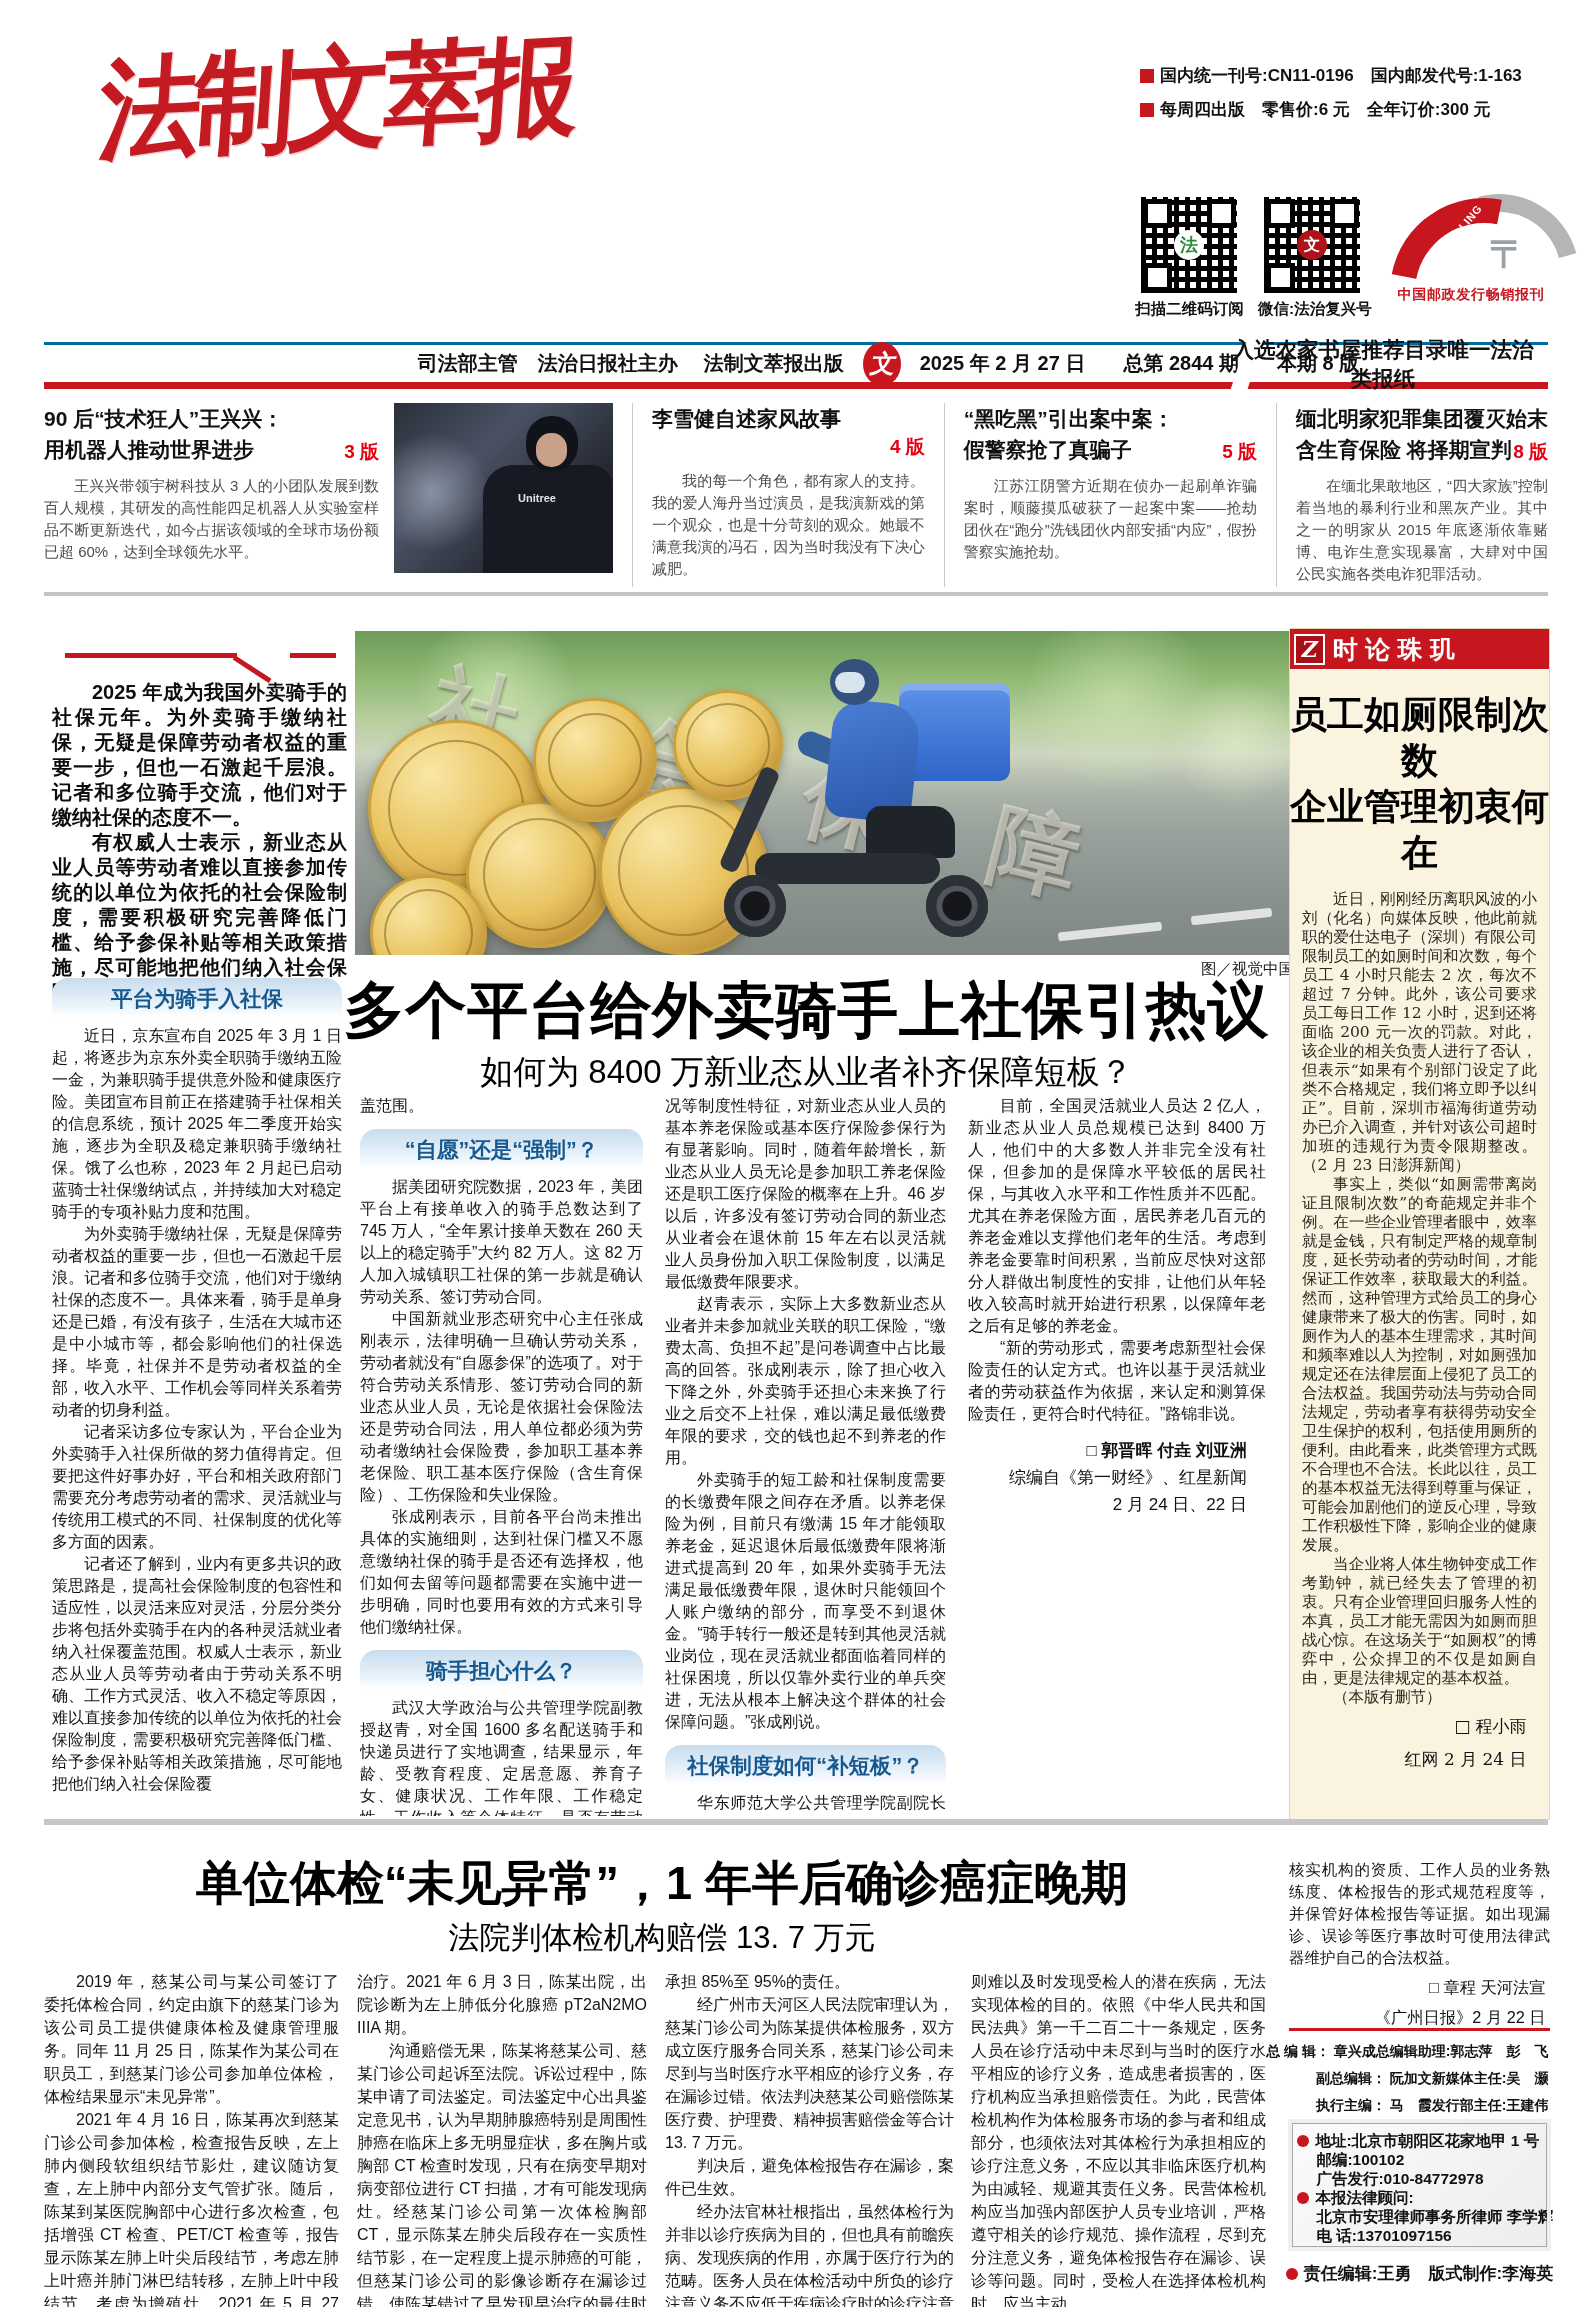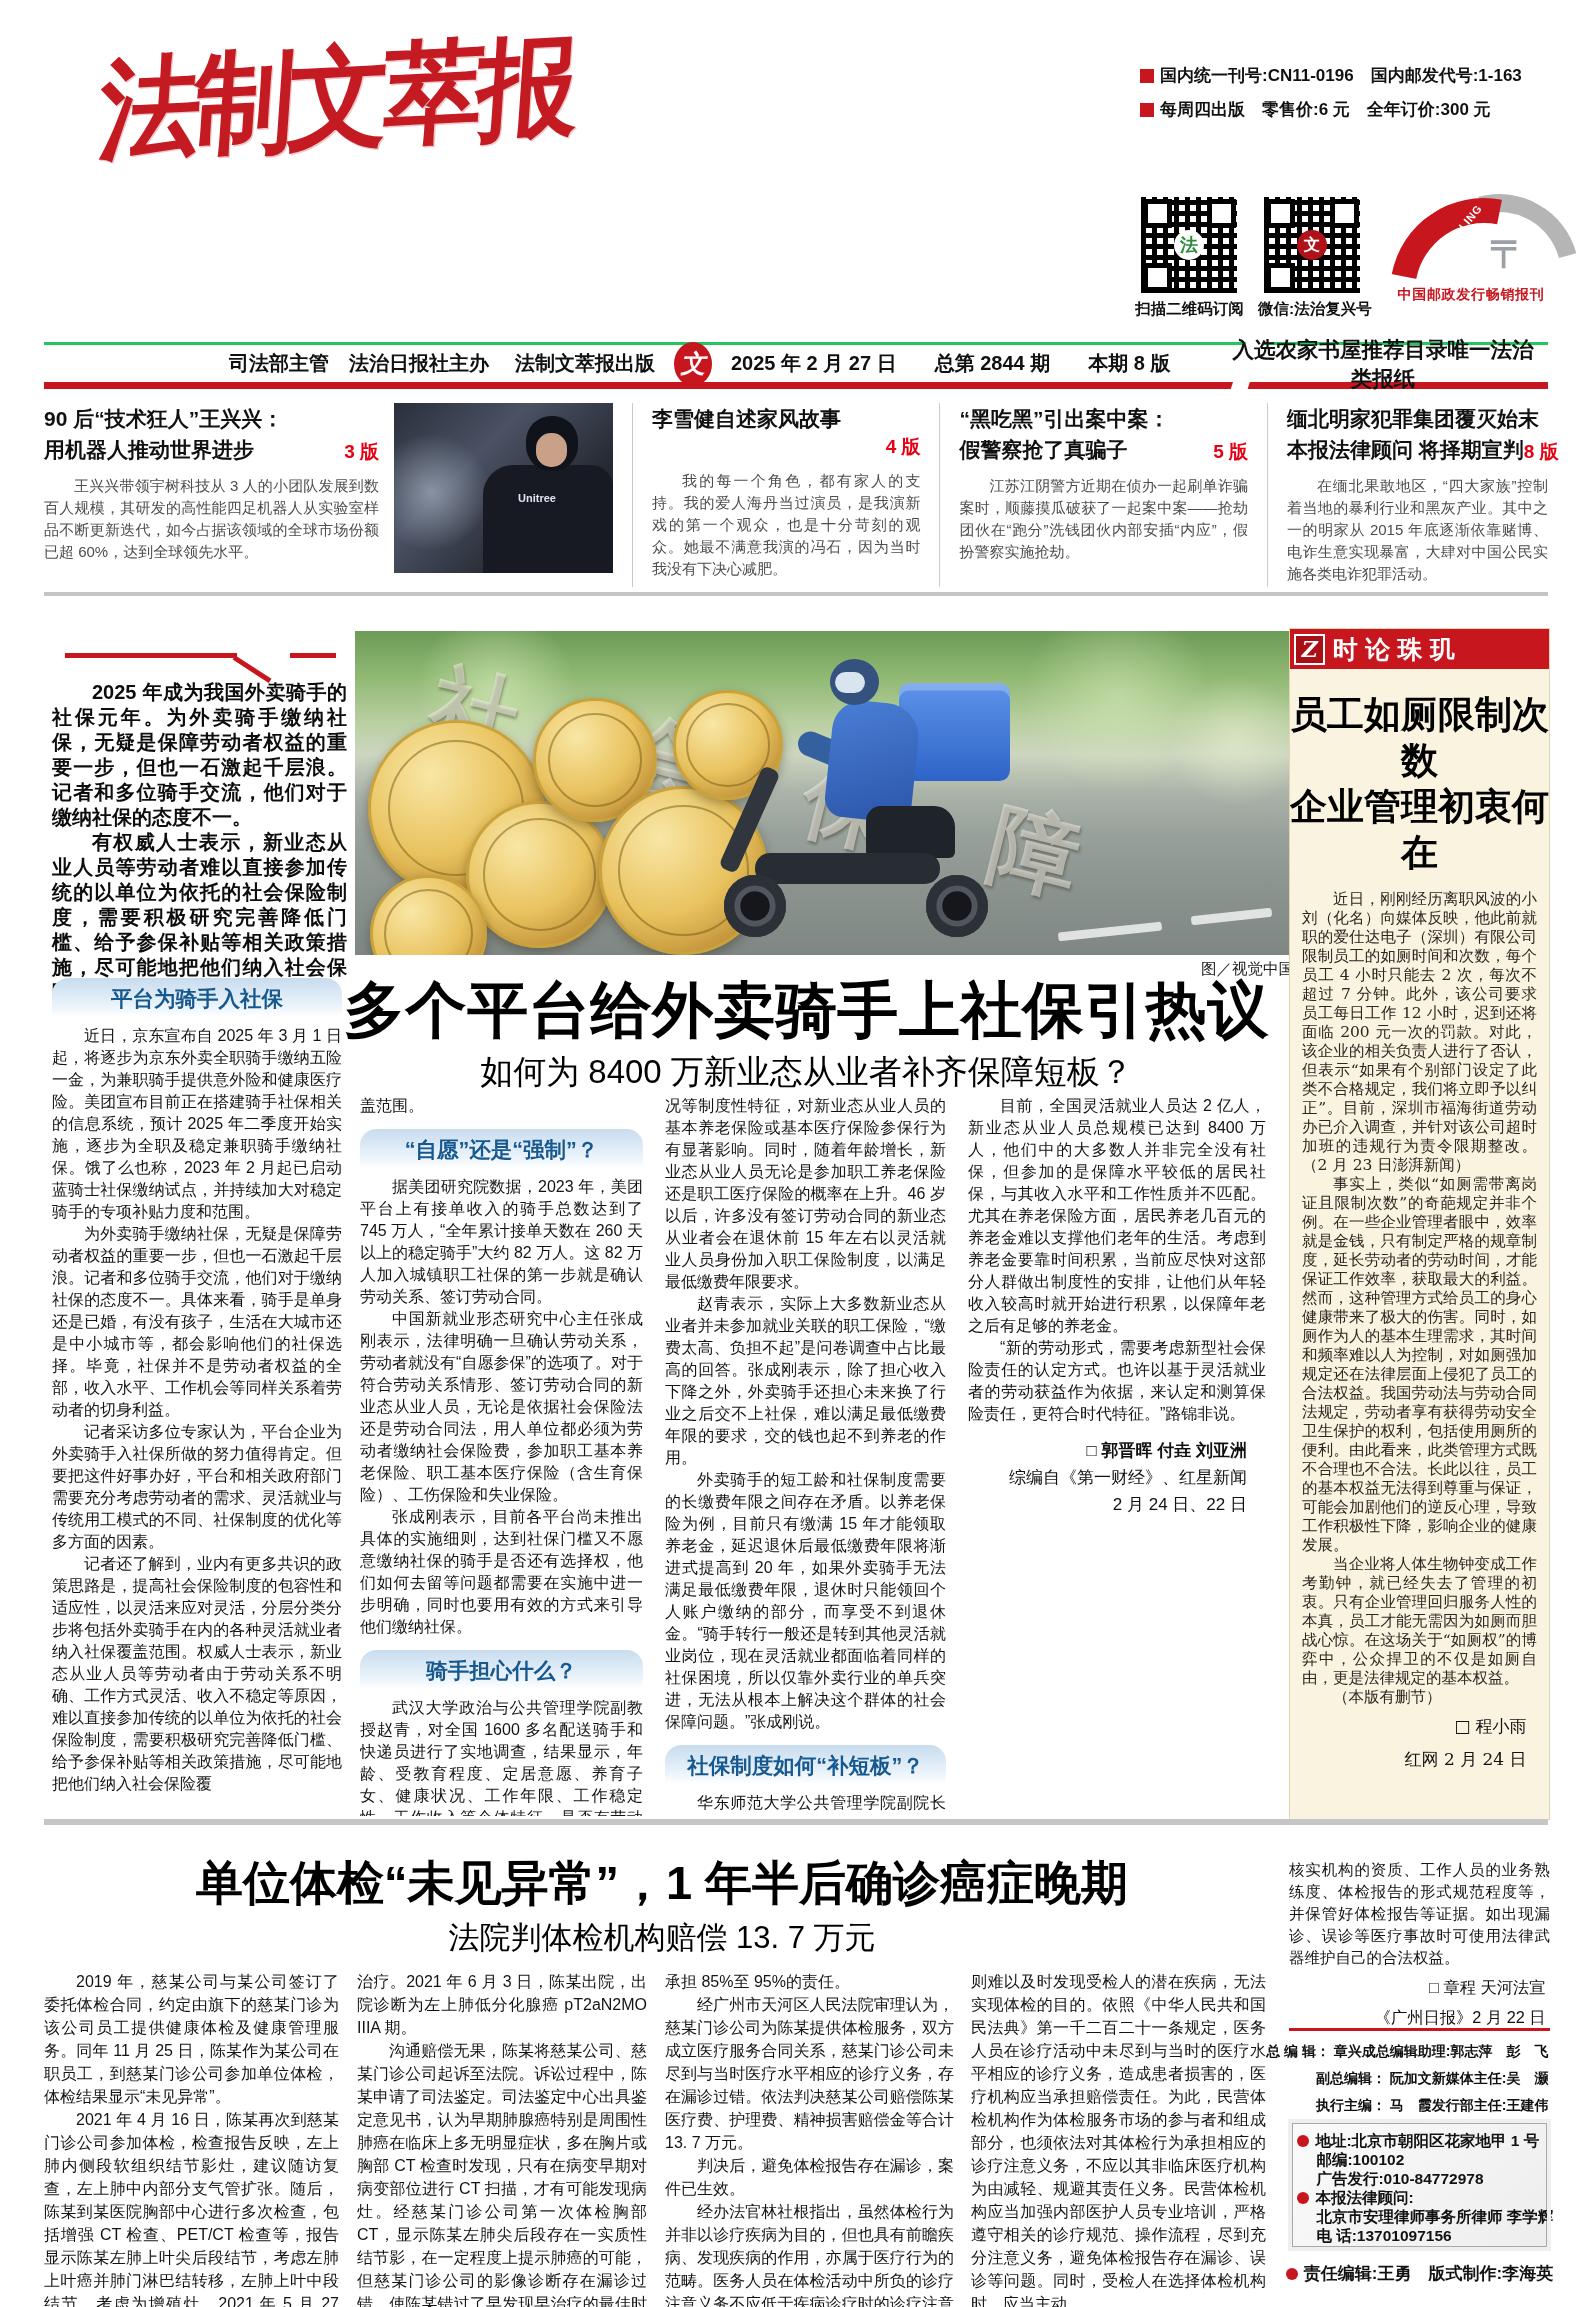--- a/index.html
+++ b/index.html
@@ -32,22 +32,22 @@
     border:18px solid transparent;border-top-color:#b5b5b5;transform:rotate(30deg);}
   .badge .arc-red{position:absolute;left:-4.4px;top:7.4px;width:138px;height:138px;border-radius:50%;
     border:25px solid transparent;border-top-color:#c8161e;transform:rotate(-34deg);}
   .badge .best{position:absolute;left:13.3px;top:43px;transform:rotate(-50deg);color:#fff;
     font-size:11px;font-weight:900;line-height:12px;text-align:center;letter-spacing:0.7px;}
   .badge .emblem{position:absolute;right:21px;top:38px;font-size:38px;color:#9aa0a6;font-weight:900;}
   .badge .lbl{position:absolute;left:0;top:95px;width:154px;text-align:center;color:#c8161e;
     font-size:14px;font-weight:900;letter-spacing:0.7px;white-space:nowrap;}
 
   
-  .datebar{left:44px;top:342px;width:1504px;height:37px;border-top:3px solid #22c55e;
-    border-bottom:7.4px solid #c8161e;display:flex;align-items:center;font-size:20px;font-weight:700;}
+  .datebar{left:44px;top:342px;width:1504px;height:37px;border-top:3px solid #0369a1;
+    border-bottom:7.4px solid #c8161e;display:flex;align-items:center;font-size:20px;font-weight:700;justify-content:center;}
   .datebar .it{white-space:nowrap;}
   .db-logo{width:38px;height:44px;background:#c8161e;border-radius:50%;color:#fff;margin:0 19px;
     display:flex;align-items:center;justify-content:center;font-family:"DejaVu Serif",serif;
     font-style:italic;font-size:25px;flex:0 0 auto;position:relative;top:0;}
   .db-slash{position:absolute;left:1195px;top:-9px;width:16.3px;height:58px;background:#fff;
     transform:rotate(18deg);}
   .db-right{position:absolute;right:6px;width:318px;text-align:center;font-size:21.5px;font-weight:900;}
 
   
   .teasers{left:44px;top:403px;width:1504px;height:184px;display:flex;}
@@ -255,21 +255,21 @@
       <div class="t-title">“黑吃黑”引出案中案：</div>
       <div class="t-row2">
         <span class="t-title">假警察抢了真骗子</span>
         <span class="t-page">5 版</span>
       </div>
       <p class="t-body">江苏江阴警方近期在侦办一起刷单诈骗案时，顺藤摸瓜破获了一起案中案——抢劫团伙在“跑分”洗钱团伙内部安插“内应”，假扮警察实施抢劫。</p>
     </div>
     <div class="teaser t4">
       <div class="t-title">缅北明家犯罪集团覆灭始末</div>
       <div class="t-row2">
-        <span class="t-title">本报法律顾问 将择期宣判</span>
+        <span class="t-title">含生育保险 将择期宣判</span>
         <span class="t-page">8 版</span>
       </div>
       <p class="t-body">在缅北果敢地区，“四大家族”控制着当地的暴利行业和黑灰产业。其中之一的明家从 2015 年底逐渐依靠赌博、电诈生意实现暴富，大肆对中国公民实施各类电诈犯罪活动。</p>
     </div>
   </div>
   <div class="abs rule-a"></div>
 
   <div class="abs intro">
     <div class="intro-deco">
       <div class="b1"></div>

